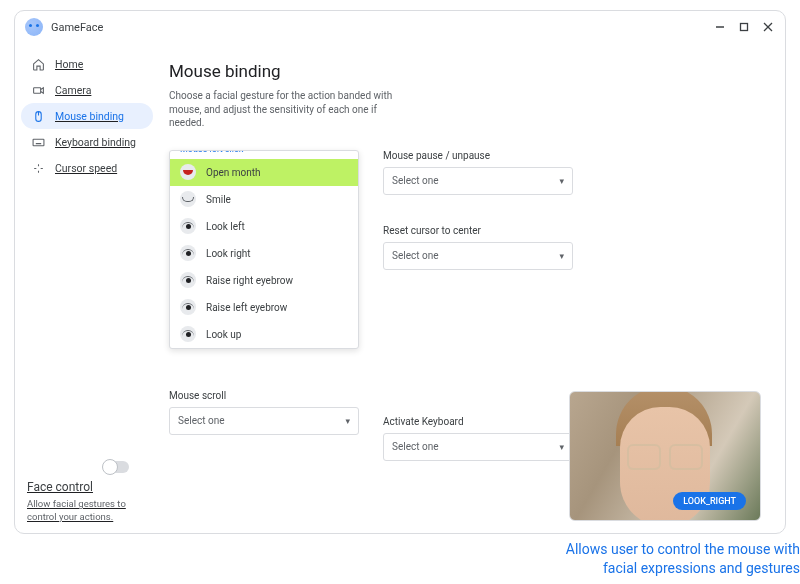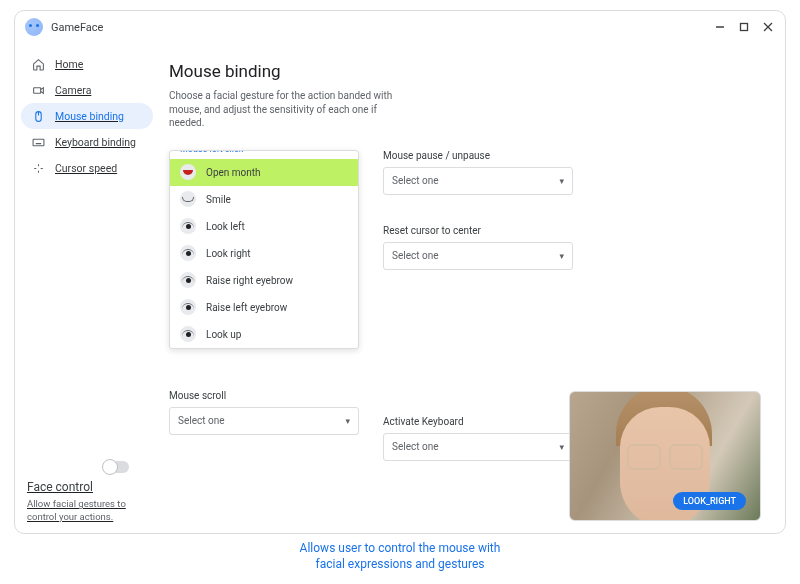--- a/index.html
+++ b/index.html
@@ -192,23 +192,23 @@
     position:absolute;
     bottom:10px; right:14px;
     background:#1a73e8;
     color:#fff;
     font-size:9px;
     font-weight:500;
     padding:4px 10px;
     border-radius:11px;
   }
   .caption {
-    text-align:center;
+    text-align:right;
     color:#1a73e8;
-    font-size:12px;
+    font-size:14px;
     line-height:1.35;
     margin-top:6px;
   }
 </style>
 </head>
 <body>
 
 <div class="window">
 
   <div class="titlebar">

